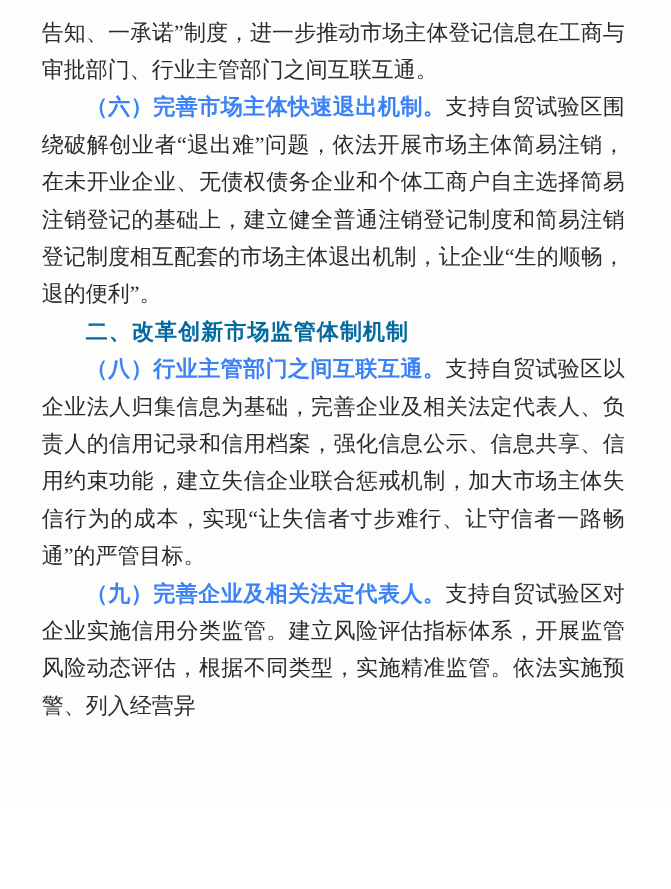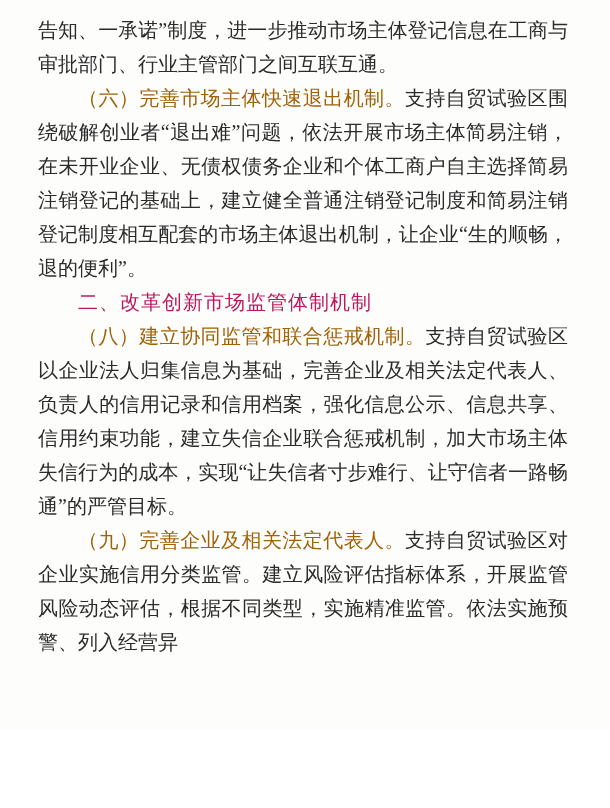--- a/index.html
+++ b/index.html
@@ -27,27 +27,27 @@
     margin: 0;
     padding: 0;
   }
   p.para-item {
     text-indent: 2em;
   }
   p.para-continuation {
     text-indent: 0;
   }
   .item-lead {
-    font-weight: 400;
-    color: #a16207;
+    font-weight: 700;
+    color: #3b82f6;
   }
   p.section-heading {
     text-indent: 2em;
-    font-weight: 400;
-    color: #be185d;
+    font-weight: 700;
+    color: #0369a1;
     font-family: "Liberation Sans", "DejaVu Sans", sans-serif;
     letter-spacing: 1px;
   }
   .page-footer {
     position: absolute;
     top: 776px;
     right: 60px;
     font-size: 18px;
     line-height: 24px;
     letter-spacing: 3px;
@@ -61,20 +61,20 @@
 <div class="page">
   <div class="content">
 
     <p class="para-continuation"><span>告知、一承诺”制度，进一步推动市场主体登记信息在工商与审批部门、行业主管部门之间互联互通。</span></p>
 
     <p class="para-item"><span class="item-lead">（六）完善市场主体快速退出机制。</span><span>支持自贸试验区围绕破解创业者“退出难”问题，依法开展市场主体简易注销，在未开业企业、无债权债务企业和个体工商户自主选择简易注销登记的基础上，建立健全普通注销登记制度和简易注销登记制度相互配套的市场主体退出机制，让企业“生的顺畅，退的便利”。</span></p>
 
     <p class="section-heading">二、改革创新市场监管体制机制</p>
 
 
-    <p class="para-item"><span class="item-lead">（八）建立协同监管和联合惩戒机制。</span><span>支持自贸试验区以企业法人归集信息为基础，完善企业及相关法定代表人、负责人的信用记录和信用档案，强化信息公示、信息共享、信用约束功能，建立失信企业联合惩戒机制，加大市场主体失信行为的成本，实现“让失信者寸步难行、让守信者一路畅通”的严管目标。</span></p>
+    <p class="para-item"><span class="item-lead">（八）行业主管部门之间互联互通。</span><span>支持自贸试验区以企业法人归集信息为基础，完善企业及相关法定代表人、负责人的信用记录和信用档案，强化信息公示、信息共享、信用约束功能，建立失信企业联合惩戒机制，加大市场主体失信行为的成本，实现“让失信者寸步难行、让守信者一路畅通”的严管目标。</span></p>
 
     <p class="para-item"><span class="item-lead">（九）完善企业及相关法定代表人。</span><span>支持自贸试验区对企业实施信用分类监管。建立风险评估指标体系，开展监管风险动态评估，根据不同类型，实施精准监管。依法实施预警、列入经营异</span></p>
 
   </div>
 
   <div class="page-footer">— 3 —</div>
 </div>
 
 </body></html>

